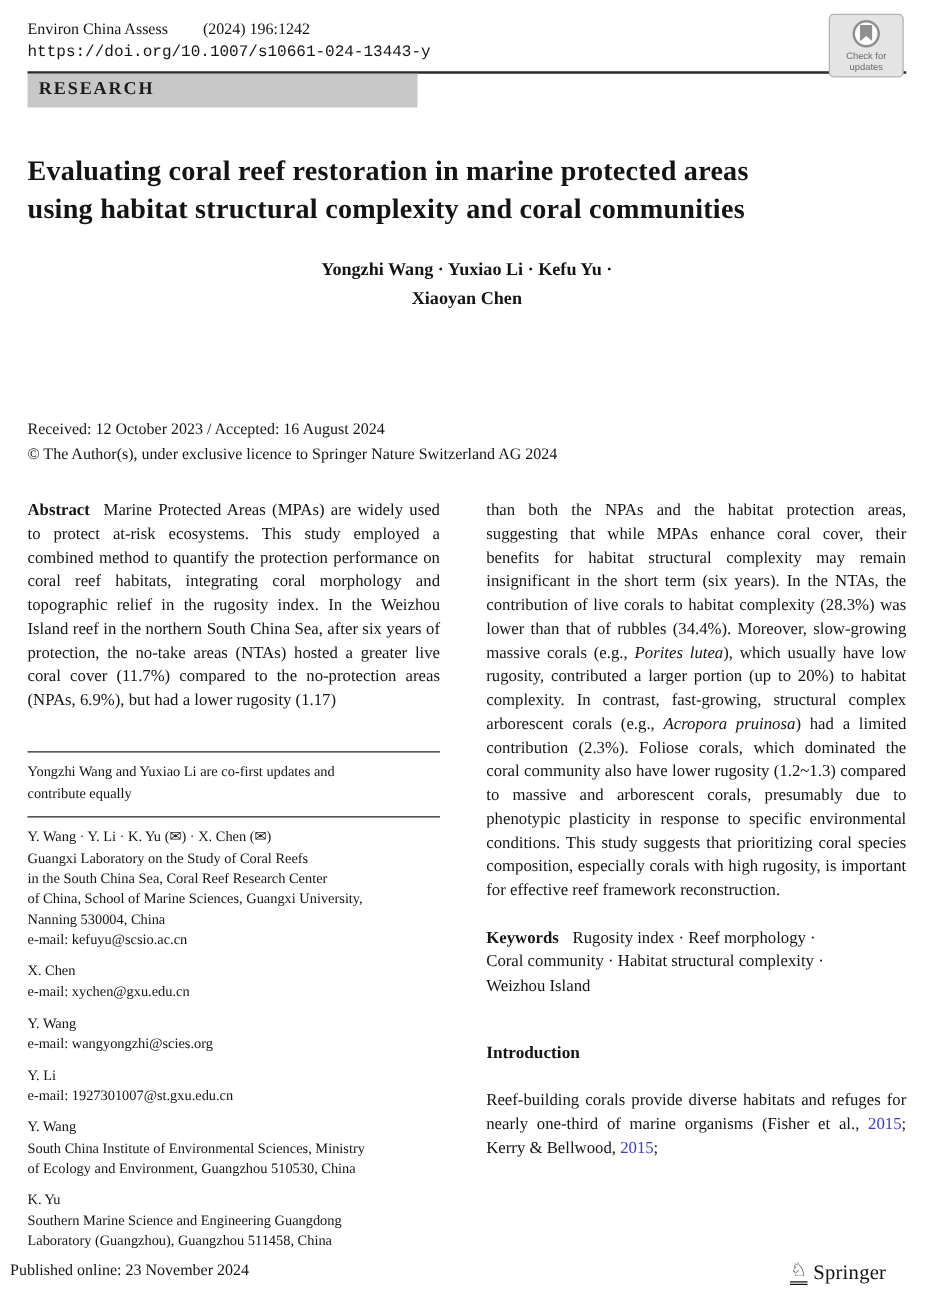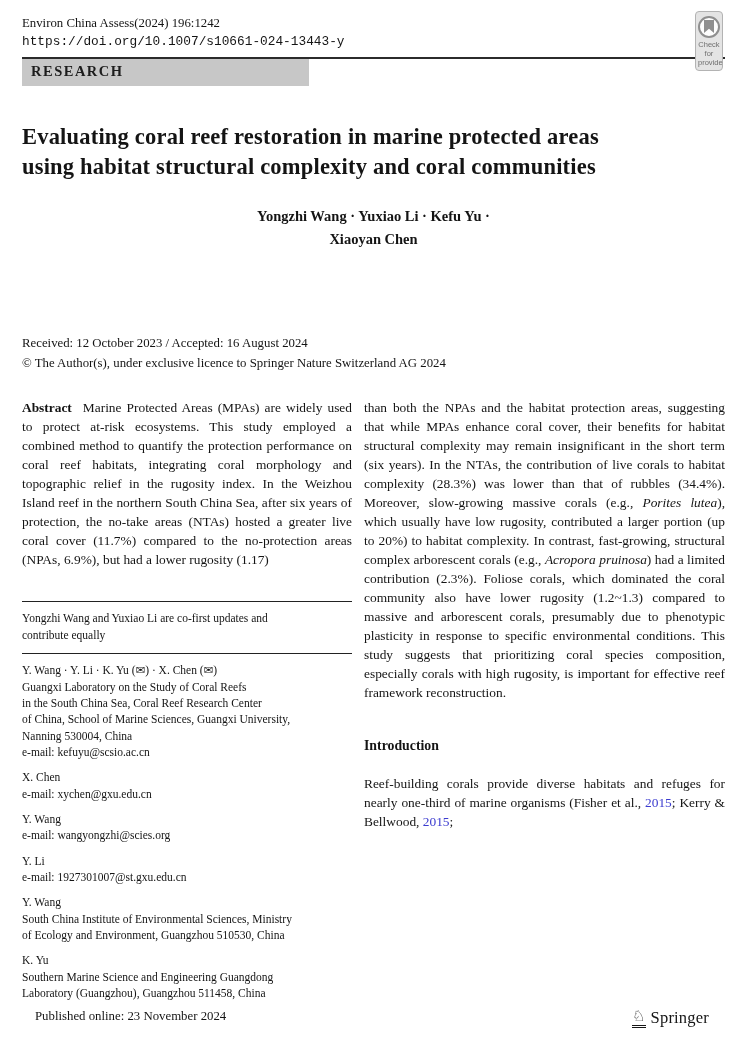--- a/index.html
+++ b/index.html
@@ -4,50 +4,50 @@
 <style>
   :root { --banner-bg:#c7c7c7; --link:#3b3bcf; --rule:#2b2b2b; }
   * { box-sizing:border-box; margin:0; padding:0; }
   html,body { width:747px; height:1051px; }
   body { position:relative; background:#ffffff; color:#141414;
          font-family:"Liberation Serif", serif; overflow:hidden; }
   .page { position:absolute; inset:0; padding:16px 22px 0 22px; }
 
   
   .journal-line { font-size:12.8px; }
-  .journal-citation { }
+  .journal-citation { margin-left:28px; }
   .doi-line { font-size:12.8px; margin-top:3px;font-family:Liberation Mono, monospace; }
   .top-rule { border:none; border-top:2px solid var(--rule); margin-top:8px; }
 
   .banner-row { position:relative; }
-  .research-banner { width:287px; height:27px; background:var(--banner-bg);
+  .research-banner { width:312px; height:27px; background:var(--banner-bg);
       font-weight:bold; font-size:14.5px; letter-spacing:1.5px;
       padding:4px 0 0 9px; color:#1d1d1d; }
-  .check-updates { position:absolute; top:11px; right:24px; width:28px;
+  .check-updates { position:absolute; top:11px; right:24px; width:60px;
       background:#e4e4e4; border:1px solid #b3b3b3; border-radius:4px;
       padding:3px 2px 3px; text-align:center; cursor:pointer;
       font-family:"Liberation Sans", sans-serif; }
   .cu-circle { width:22px; height:22px; border-radius:50%;
       border:2px solid #8f8f8f; background:#fdfdfd; margin:1px auto 2px;
       position:relative; }
   .cu-bookmark { position:absolute; left:4px; top:2px; width:10px; height:13px;
       background:#8f8f8f;
       clip-path:polygon(0 0,100% 0,100% 100%,50% 68%,0 100%); }
   .cu-text { font-size:7.5px; line-height:1.2; color:#6e6e6e; }
 
   
   .article-title { margin-top:36px; font-size:22.5px; font-weight:bold;
       line-height:1.32; white-space:pre-line; letter-spacing:0.2px; }
   .authors { margin-top:24px; font-size:14.5px; font-weight:bold;
       line-height:1.55; white-space:pre-line;text-align:center; }
 
   .received-block { margin-top:84px; font-size:12.8px; line-height:1.55; }
 
   
-  .columns { margin-top:24px; display:flex; gap:12px; }
+  .columns { margin-top:24px; display:flex; gap:37px; }
   .col-left { width:330px; flex:none; }
   .col-right { flex:1; }
   .body-text { font-size:13.4px; line-height:19px; text-align:justify; }
   .abstract-label, .kw-label { font-weight:bold; margin-right:11px; }
   .abstract-col1 { min-height:190px; }
 
   
   .footnotes { margin-top:13px; }
   .fn-rule { border:none; border-top:1px solid #222; margin-bottom:8px; }
   .co-first { font-size:11.5px; line-height:1.45; white-space:pre-line;
@@ -59,21 +59,21 @@
   
   .keywords { margin-top:19px; font-size:13.4px; line-height:19.5px;
       white-space:pre-line; }
   .intro-heading { margin-top:36px; font-size:13.8px; font-weight:bold; }
   .intro-para { margin-top:20px; }
 
   .seg-italic { font-style:italic; }
   .seg-link { color:var(--link); cursor:pointer; }
 
   
-  .published { position:absolute; left:35px; bottom:27px; font-size:12.8px; }
+  .published { position:absolute; left:8px; bottom:27px; font-size:12.8px; }
   .springer { position:absolute; right:38px; bottom:23px; display:flex;
       align-items:center; gap:5px; }
   .springer-horse { font-family:"DejaVu Sans",sans-serif; font-size:15px;
       line-height:1; border-bottom:3px double #161616; padding-bottom:1px; }
   .springer-word { font-size:16.5px; letter-spacing:0.2px; }
 </style>
 </head>
 <body>
 
 <div class="page">
@@ -135,20 +135,23 @@
             <div class="affil">K. Yu
 Southern Marine Science and Engineering Guangdong
 Laboratory (Guangzhou), Guangzhou 511458, China</div>
           </div>
       </div>
     </div>
 
     <div class="col-right">
       <p class="body-text"><span class="seg-plain">than both the NPAs and the habitat protection areas, suggesting that while MPAs enhance coral cover, their benefits for habitat structural complexity may remain insignificant in the short term (six years). In the NTAs, the contribution of live corals to habitat complexity (28.3%) was lower than that of rubbles (34.4%). Moreover, slow-growing massive corals (e.g., </span><span class="seg-italic">Porites lutea</span><span class="seg-plain">), which usually have low rugosity, contributed a larger portion (up to 20%) to habitat complexity. In contrast, fast-growing, structural complex arborescent corals (e.g., </span><span class="seg-italic">Acropora pruinosa</span><span class="seg-plain">) had a limited contribution (2.3%). Foliose corals, which dominated the coral community also have lower rugosity (1.2~1.3) compared to massive and arborescent corals, presumably due to phenotypic plasticity in response to specific environmental conditions. This study suggests that prioritizing coral species composition, especially corals with high rugosity, is important for effective reef framework reconstruction.</span></p>
 
+      <div class="keywords"><span class="kw-label">Keywords</span><span>Rugosity index · Reef morphology ·
+Coral community · Habitat structural complexity ·
+Weizhou Island</span></div>
 
       <h2 class="intro-heading">Introduction</h2>
 
       <p class="body-text intro-para"><span class="seg-plain">Reef-building corals provide diverse habitats and refuges for nearly one-third of marine organisms (Fisher et al., </span><span class="seg-link">2015</span><span class="seg-plain">; Kerry &amp; Bellwood, </span><span class="seg-link">2015</span><span class="seg-plain">;</span></p>
     </div>
 
   </div>
 
   <div class="published">Published online: 23 November 2024</div>
 
@@ -157,14 +160,14 @@
     <span class="springer-word">Springer</span>
   </div>
 
 </div>
 
 <div class="check-updates">
   <div class="cu-circle">
     <div class="cu-bookmark"></div>
   </div>
   <div class="cu-text">Check for</div>
-  <div class="cu-text">provide</div>
+  <div class="cu-text">updates</div>
 </div>
 
 </body></html>

